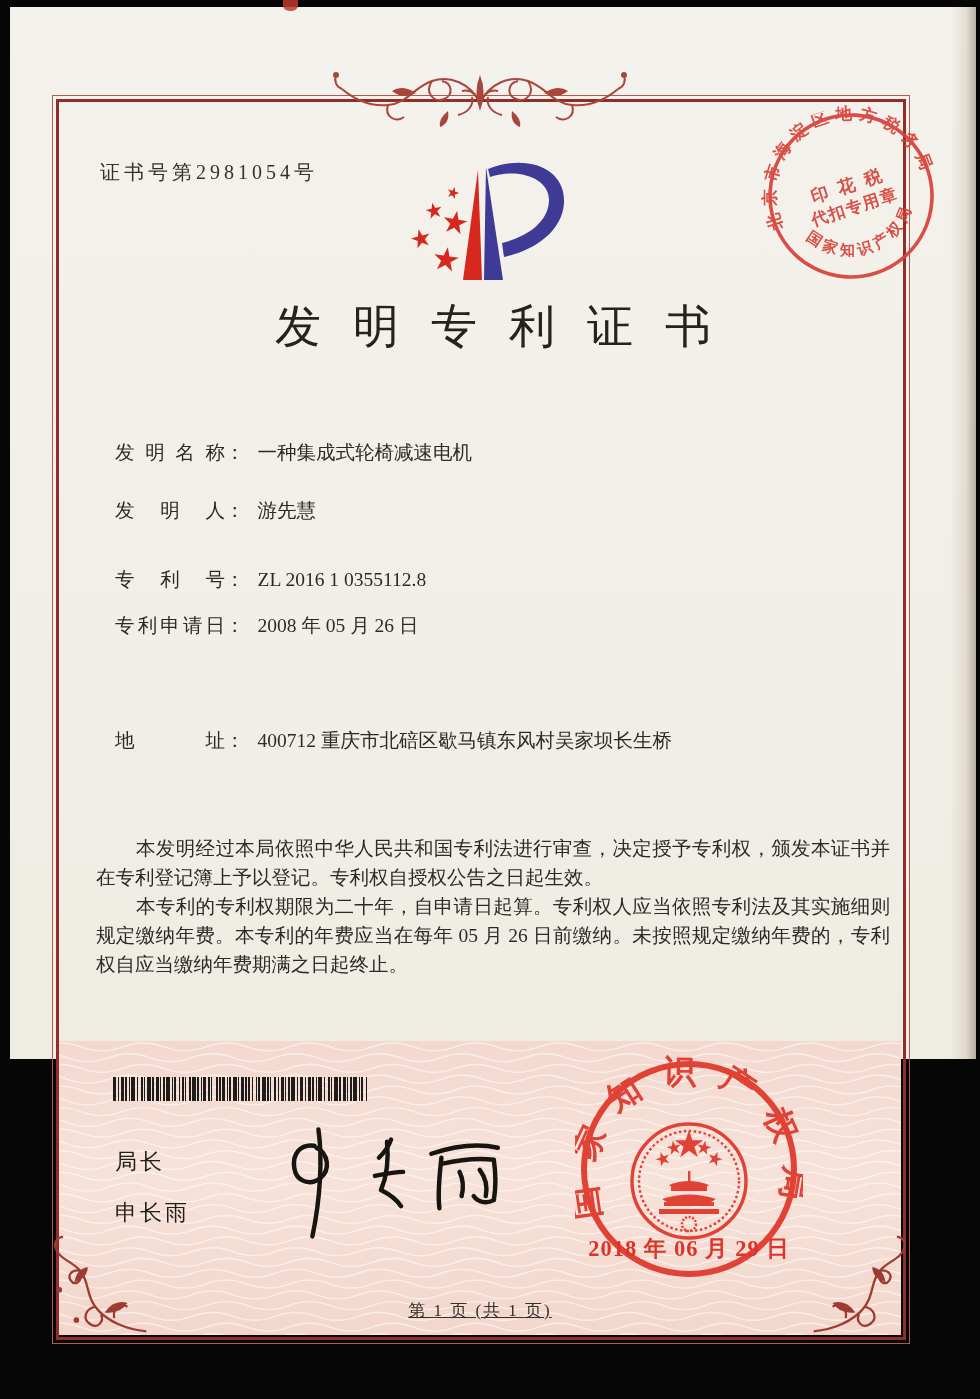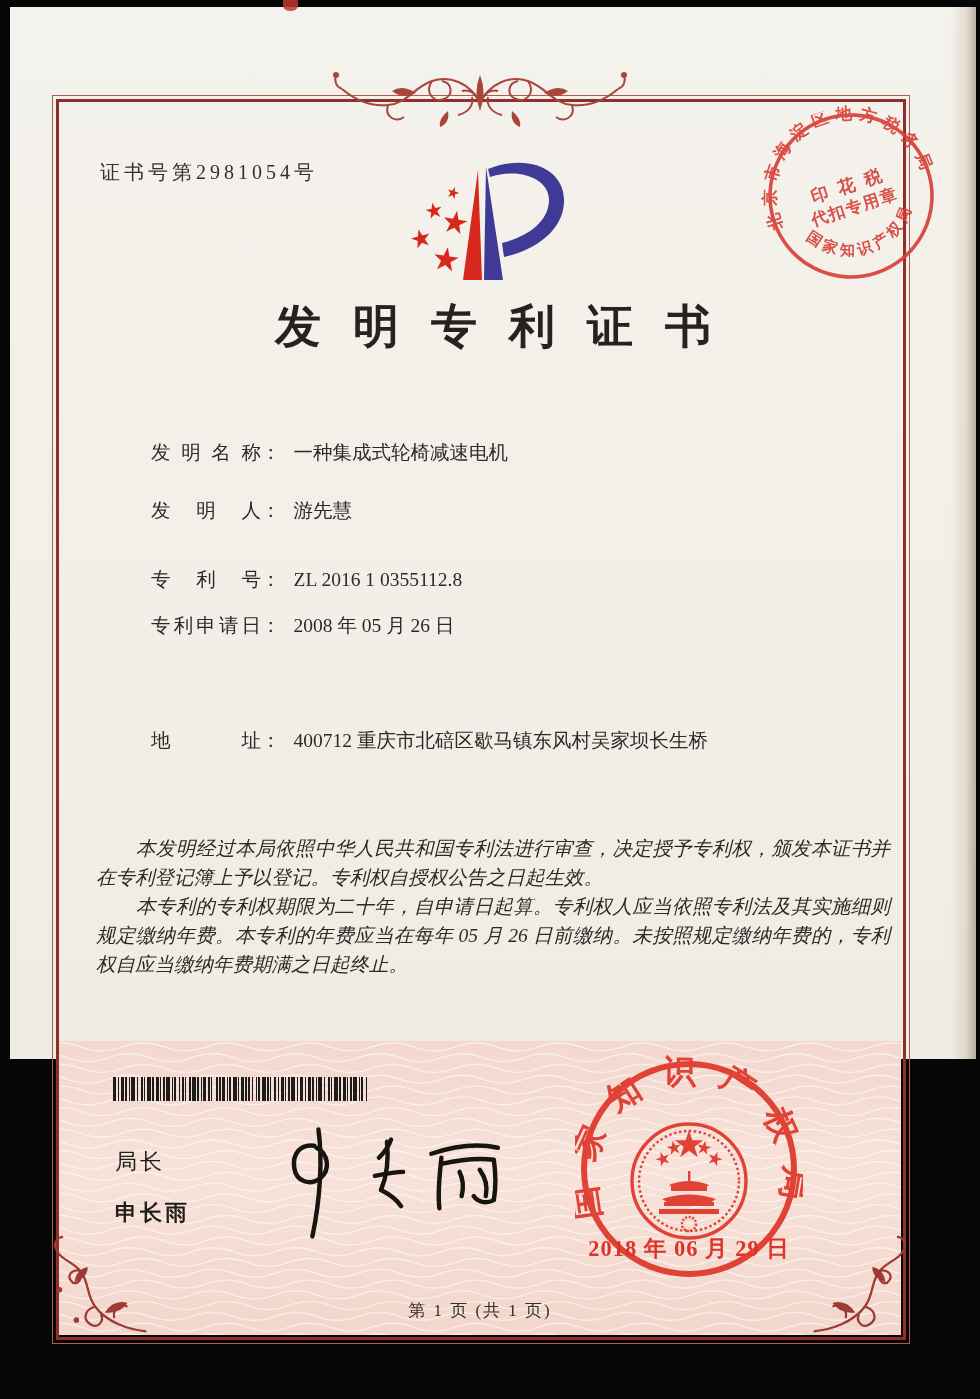--- a/index.html
+++ b/index.html
@@ -24,36 +24,36 @@
 
   
   .orn-top{position:absolute;left:310px;top:56px;width:320px;height:70px;}
   .orn-corner{position:absolute;width:104px;height:104px;}
   .orn-bl{left:38px;top:1226px;}
   .orn-br{left:798px;top:1226px;transform:scaleX(-1);}
 
   
   .cert-no{position:absolute;left:90px;top:152px;font-size:20px;letter-spacing:4px;color:#33312c;}
   .title{position:absolute;left:0;width:100%;top:289px;text-align:center;font-size:46px;
-         font-weight:700;color:#26231e;letter-spacing:32px;padding-left:32px;box-sizing:border-box;}
+         font-weight:400;color:#26231e;letter-spacing:32px;padding-left:32px;box-sizing:border-box;}
   .row{position:absolute;left:105px;font-size:19.5px;color:#2b2a25;white-space:nowrap;}
-  .row .lab{display:inline-block;width:110px;text-align:justify;text-align-last:justify;margin-left:36px;}
+  .row .lab{display:inline-block;width:110px;text-align:justify;text-align-last:justify;}
   .row .val{margin-left:13px;}
   .g-right{position:absolute;left:380px;top:0;}
   .paras{position:absolute;left:86px;top:827px;width:794px;font-size:19.5px;line-height:29px;
          color:#2b2a25;text-align:justify;}
-  .paras p{margin:0;text-indent:2.05em;font-style:italic;}
+  .paras p{margin:0;text-indent:2.05em;}
   .footer{position:absolute;left:0;width:940px;top:1292px;text-align:center;font-size:17px;
-          color:#33312c;letter-spacing:2px;}
+          color:#33312c;letter-spacing:2px;text-decoration:underline;}
 
   .logo{position:absolute;left:398px;top:138px;width:180px;height:142px;}
   .tax-stamp{position:absolute;left:752px;top:100px;width:178px;height:178px;transform:rotate(-18deg);opacity:.93;}
   .barcode{position:absolute;left:103px;top:1070px;width:254px;height:24px;}
   .off-title{position:absolute;left:105px;top:1140px;font-size:22px;letter-spacing:3px;color:#211f1a;}
-  .off-name{position:absolute;left:105px;top:1191px;font-size:22px;letter-spacing:3px;color:#211f1a;font-weight:bold;}
+  .off-name{position:absolute;left:105px;top:1191px;font-size:22px;letter-spacing:3px;color:#211f1a;}
   .signature{position:absolute;left:252px;top:1116px;width:252px;height:122px;}
   .big-seal{position:absolute;left:565px;top:1048px;width:228px;height:228px;opacity:.95;}
   .seal-date{position:absolute;left:556px;top:1226px;width:246px;text-align:center;font-size:22.5px;
              color:#dd3328;letter-spacing:1px;font-weight:600;}
 </style>
 </head>
 <body>
 
 <div class="stage">
   <div class="page">

